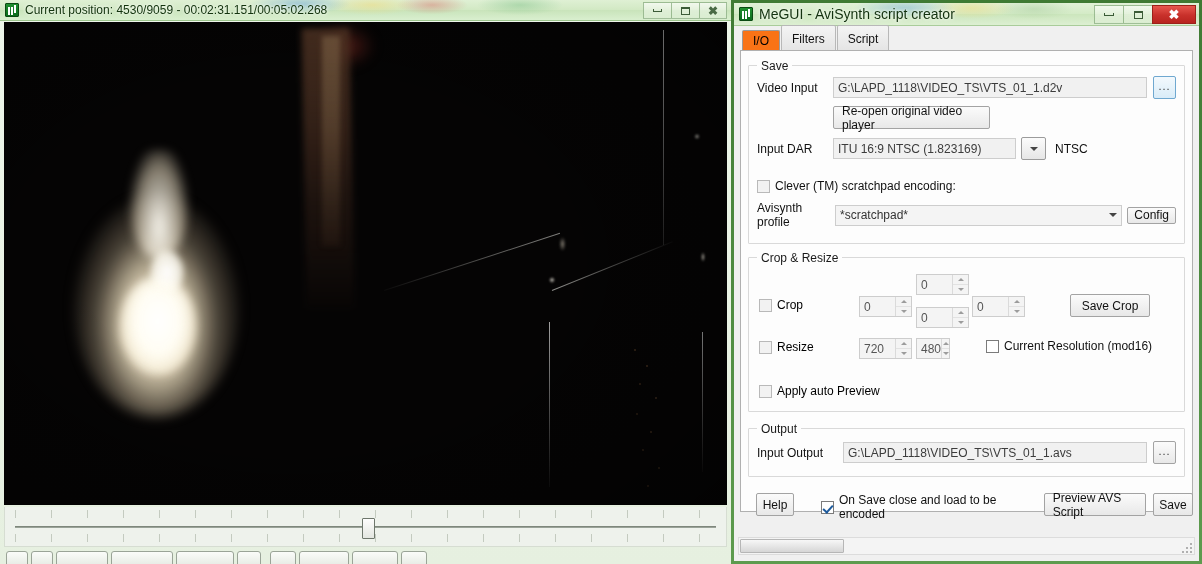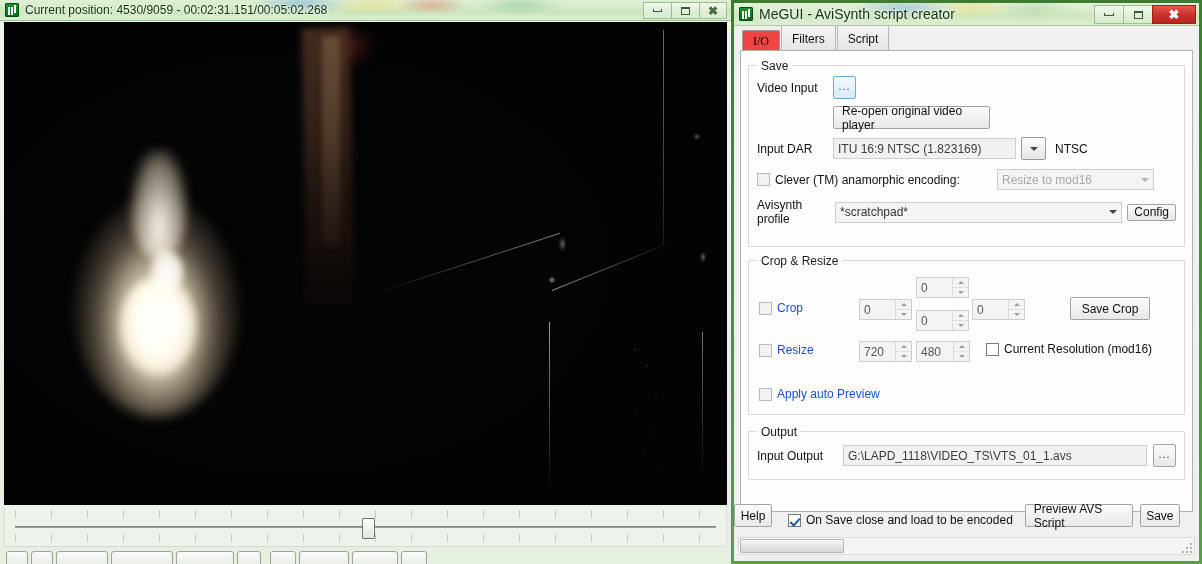--- a/index.html
+++ b/index.html
@@ -246,21 +246,21 @@
   .tab {
     height: 26px; padding: 0 10px; font-size: 12px; color: #111;
     display: flex; align-items: center;
     background: linear-gradient(180deg,#f4f4f4,#e4e4e4);
     border: 1px solid #b8b8b8; border-bottom: none;
     margin-right: 1px;
     border-radius: 2px 2px 0 0;
   }
   .tab.active {
     height: 21px;
-    background: #ef4444; border-color: #9b9b9b; color: #000; font-family: Liberation Serif, serif;
+    background: #f97316; border-color: #9b9b9b; color: #000;
   }
   .tabpage {
     border: 1px solid #b0b0b0; background: #fdfdfd;
     height: 462px; margin-top: -1px;
     padding: 6px 7px;
     position: relative;
   }
   .group {
     border: 1px solid #d9d9d9; border-radius: 1px;
     margin-top: 9px; padding: 10px 8px 8px 8px;
@@ -318,36 +318,36 @@
     width: 13px; height: 13px; border: 1px solid #b9b9b9; background: #f2f2f2;
     margin-right: 5px; position: relative; flex: 0 0 auto;
   }
   .cbox.enabled { border-color: #7b7b7b; background: #fff; }
   .cbox.checked::after {
     content: ""; position: absolute; left: 3px; top: 1px;
     width: 4px; height: 8px; border: solid #1d5a9c; border-width: 0 2px 2px 0;
     transform: rotate(42deg);
   }
   .cb .t { font-size: 12px; color: #111; }
-  .cb .t.dis { color: #1d4ed8; }
+  .cb .t.dis { color: #000000; }
   .spin {
     height: 21px; border: 1px solid #cdcdcd; background: #f4f4f4;
     display: flex; align-items: stretch; font-size: 12px; color: #555;
     position: relative;
   }
   .spin .v { flex: 1; display: flex; align-items: center; padding-left: 4px; }
   .spin .arrows { width: 16px; border-left: 1px solid #dadada; display: flex; flex-direction: column; }
   .spin .arrows div { flex: 1; display: flex; align-items: center; justify-content: center; }
   .spin .arrows div:first-child { border-bottom: 1px solid #e2e2e2; }
   .up { width: 0;height: 0;border-left: 3px solid transparent;border-right: 3px solid transparent;border-bottom: 3px solid #9c9c9c; }
   .dn { width: 0;height: 0;border-left: 3px solid transparent;border-right: 3px solid transparent;border-top: 3px solid #9c9c9c; }
 
   .bottombar {
-    position: absolute; left: 0; right: 6px; bottom: 34px; height: 34px;
-    display: flex; align-items: flex-end;
+    position: absolute; left: 22px; right: 6px; bottom: 34px; height: 34px;
+    display: flex; align-items: flex-start;
   }
   .scrollbar {
     position: absolute; left: 4px; right: 4px; bottom: 6px; height: 18px;
     background: #f4f4f4; border: 1px solid #dcdcdc;
   }
   .sb-thumb {
     position: absolute; left: 1px; top: 1px; width: 104px; bottom: 1px;
     background: linear-gradient(180deg,#f7f7f7,#d6d6d6);
     border: 1px solid #b6b6b6; border-radius: 1px;
   }
@@ -452,50 +452,45 @@
           </div>
       </div>
 
       <div class="tabpage">
 
         <div class="group" style="margin-top:8px;padding-bottom:10px">
           <span class="legend">Save</span>
 
           <div class="row" style="margin-bottom:7px">
             <span class="lbl" style="width:76px">Video Input</span>
+            <div class="tbox ro" style="flex:1;margin-right:6px">G:\LAPD_1118\VIDEO_TS\VTS_01_1.d2v</div>
             <div class="btn ell">...</div>
           </div>
 
           <div class="row" style="margin-bottom:8px;padding-left:76px">
             <div class="btn" style="width:157px">Re-open original video player</div>
           </div>
 
-          <div class="row" style="margin-bottom:9px">
+          <div class="row" style="margin-bottom:19px">
             <span class="lbl" style="width:76px">Input DAR</span>
             <div class="tbox ro" style="width:183px">ITU 16:9 NTSC (1.823169)</div>
             <div class="dropbtn" style="margin-left:5px">
               <span class="caret"></span>
             </div>
             <span class="lbl" style="margin-left:9px">NTSC</span>
           </div>
 
           <div class="row" style="margin-bottom:8px">
             <div class="cb" style="width:240px">
               <span class="cbox"></span>
-              <span class="t">Clever (TM) anamorphic encoding:</span>
+              <span class="t">Clever (TM) scratchpad encoding:</span>
             </div>
-            <div class="combo" style="width:157px;color:#a8a8a8">
-              <span>Resize to mod16</span>
-              <span class="arrowbox">
-                  <span class="caret dis"></span>
-                </span>
-            </div>
-          </div>
-
-          <div class="row" style="margin-bottom:10px">
+          </div>
+
+          <div class="row" style="margin-bottom:4px">
             <span class="lbl" style="width:78px">Avisynth profile</span>
             <div class="combo" style="flex:1;margin-right:5px">
               <span>*scratchpad*</span>
               <span class="arrowbox">
                   <span class="caret"></span>
                 </span>
             </div>
             <div class="btn small">Config</div>
           </div>
         </div>
@@ -563,21 +558,21 @@
             <span class="v">720</span>
             <span class="arrows">
                 <div>
                   <i class="up"></i>
                 </div>
                 <div>
                   <i class="dn"></i>
                 </div>
               </span>
           </div>
-          <div class="spin" style="position:absolute;left:167px;top:80px;width:54px">
+          <div class="spin" style="position:absolute;left:167px;top:80px;width:34px">
             <span class="v">480</span>
             <span class="arrows">
                 <div>
                   <i class="up"></i>
                 </div>
                 <div>
                   <i class="dn"></i>
                 </div>
               </span>
           </div>
@@ -598,21 +593,21 @@
             <span class="lbl" style="width:86px">Input Output</span>
             <div class="tbox ro" style="flex:1;margin-right:6px">G:\LAPD_1118\VIDEO_TS\VTS_01_1.avs</div>
             <div class="btn ell plain">...</div>
           </div>
         </div>
 
       </div>
 
       <div class="bottombar">
         <div class="btn" style="width:38px">Help</div>
-        <div class="cb" style="margin-left:16px">
+        <div class="cb" style="margin-left:27px">
           <span class="cbox enabled checked"></span>
           <span class="t">On Save close and load to be encoded</span>
         </div>
         <div class="btn" style="width:108px;margin-left:12px">Preview AVS Script</div>
         <div class="btn" style="width:40px;margin-left:7px">Save</div>
       </div>
 
       <div class="scrollbar">
         <div class="sb-thumb"></div>
         <div class="grip">

